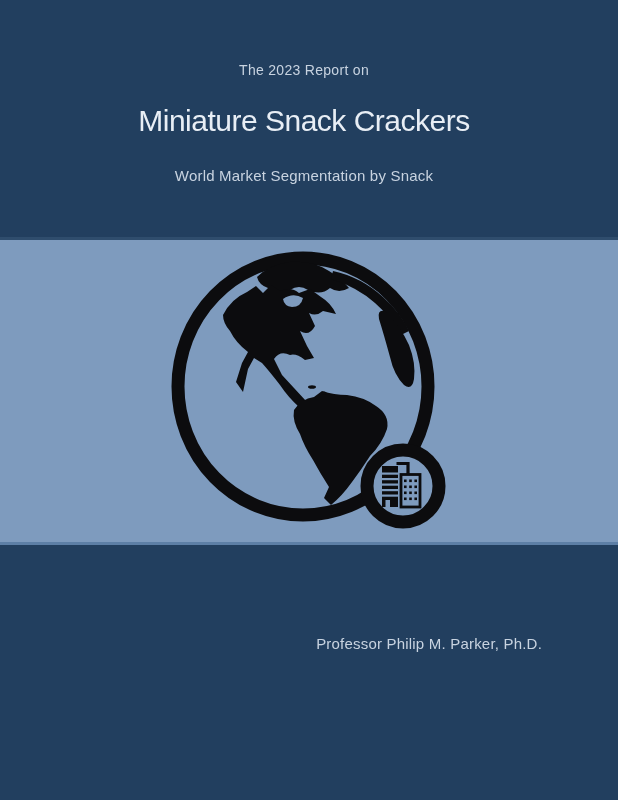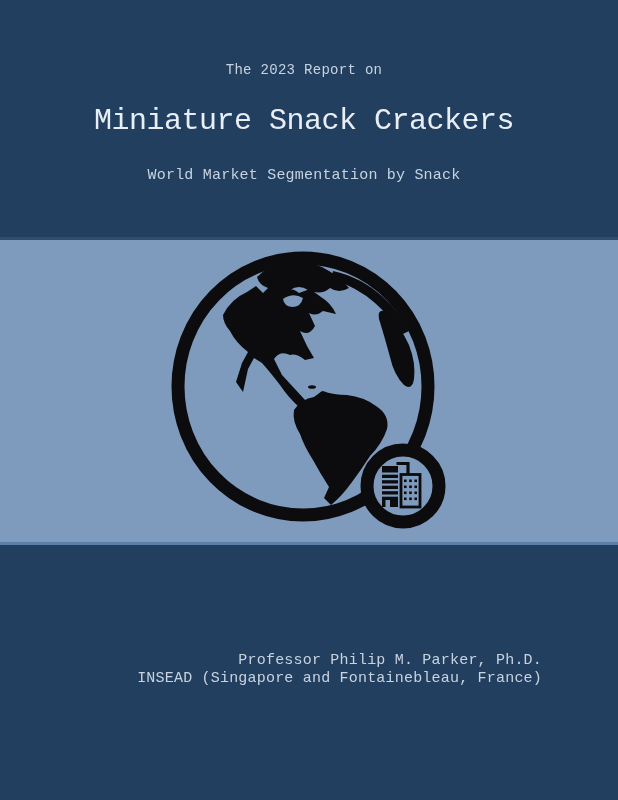--- a/index.html
+++ b/index.html
@@ -11,21 +11,21 @@
     --secondary-text:#c8d3e0;
     --globe-ink:#0c0c0e;
   }
   *{margin:0;padding:0;box-sizing:border-box;}
   html,body{background:#111;}
   #page{
     position:relative;
     width:618px;height:800px;
     background:var(--background);
     overflow:hidden;
-    font-family:Liberation Mono, monospace;
+    font-family:Liberation Sans, sans-serif;
     padding-left:16px;
   }
   .header{
     position:absolute;
     left:0;top:0;width:608px; 
     text-align:center;
     color:var(--secondary-text);
   }
   .report-line{
     position:absolute;
@@ -62,22 +62,22 @@
     position:absolute;
     left:163px;top:247px;
     width:286px;height:285px;
   }
   .ink{fill:var(--globe-ink);stroke:none;}
   .ink-stroke{fill:none;stroke:var(--globe-ink);}
   .band-fill{fill:var(--band);stroke:none;}
   .band-fill-stroked{fill:var(--band);stroke:var(--globe-ink);}
   .author{
     position:absolute;
-    right:76px;top:652px;
-    text-align:right;
+    right:76px;top:635px;
+    text-align:left;
     color:var(--secondary-text);
     font-size:15px;
     line-height:17.6px;
     letter-spacing:.2px;
     font-weight:400;
   }
 </style>
 </head>
 <body>
 
@@ -147,16 +147,15 @@
           <rect x="246.2" y="250.5" width="2.6" height="2.6"></rect>
           <rect x="251.4" y="250.5" width="2.6" height="2.6"></rect>
       </g>
 
       <path class="ink-stroke" stroke-width="3.2" d="M 233.5 216.5 H 245 V 227"></path>
     </g>
   </svg>
 
   <div class="author">
     <div>Professor Philip M. Parker, Ph.D.</div>
-    <div>INSEAD (Singapore and Fontainebleau, France)</div>
   </div>
 
 </div>
 
 </body></html>

